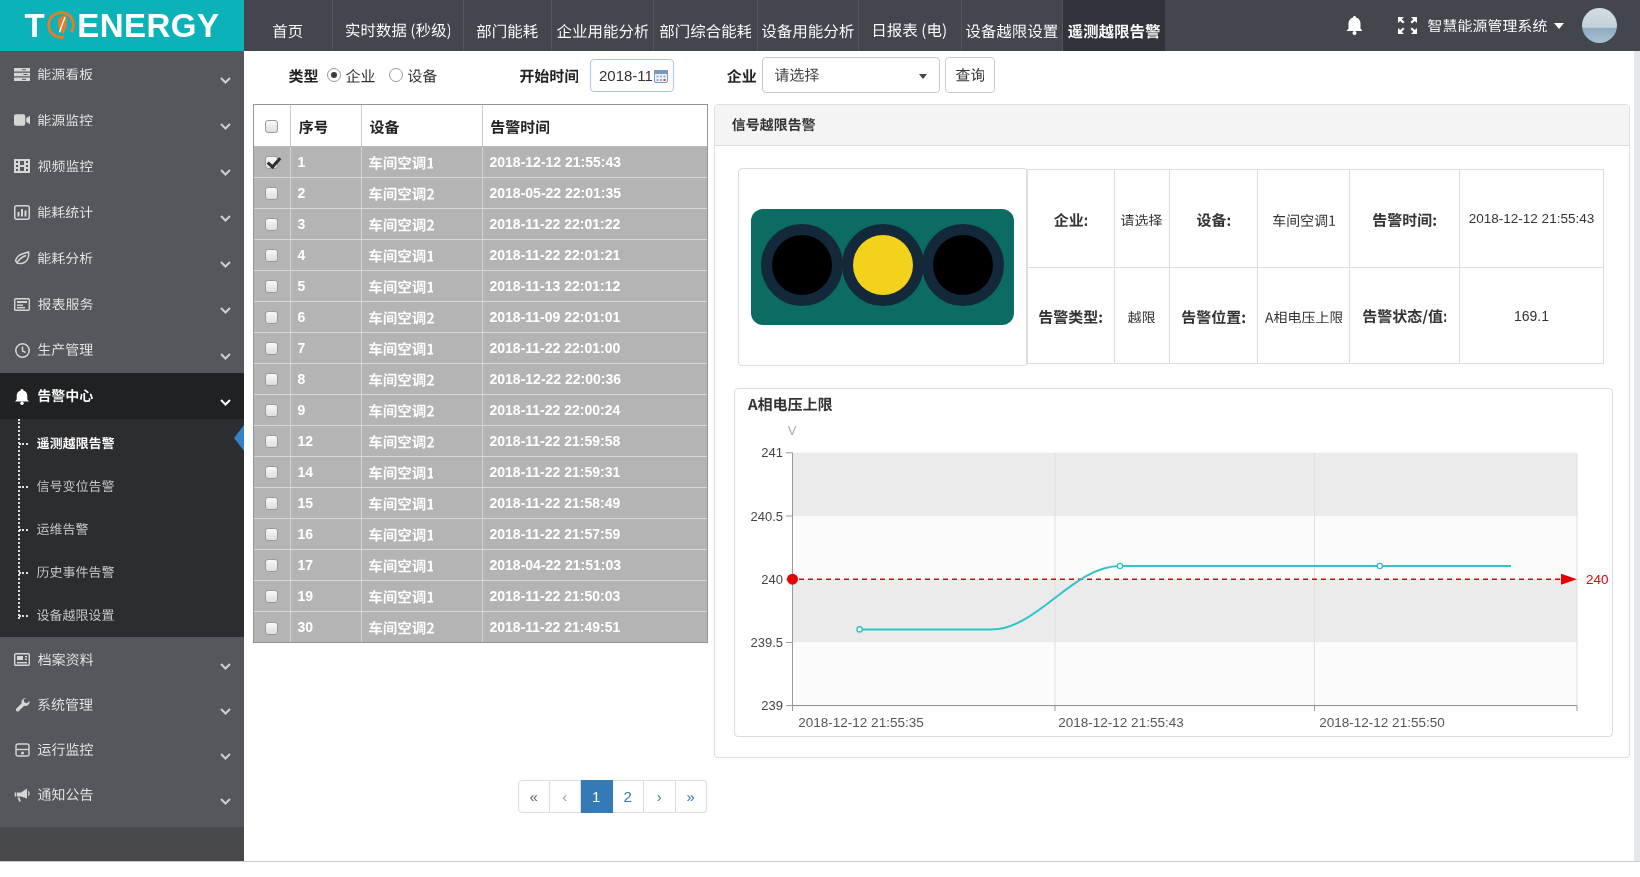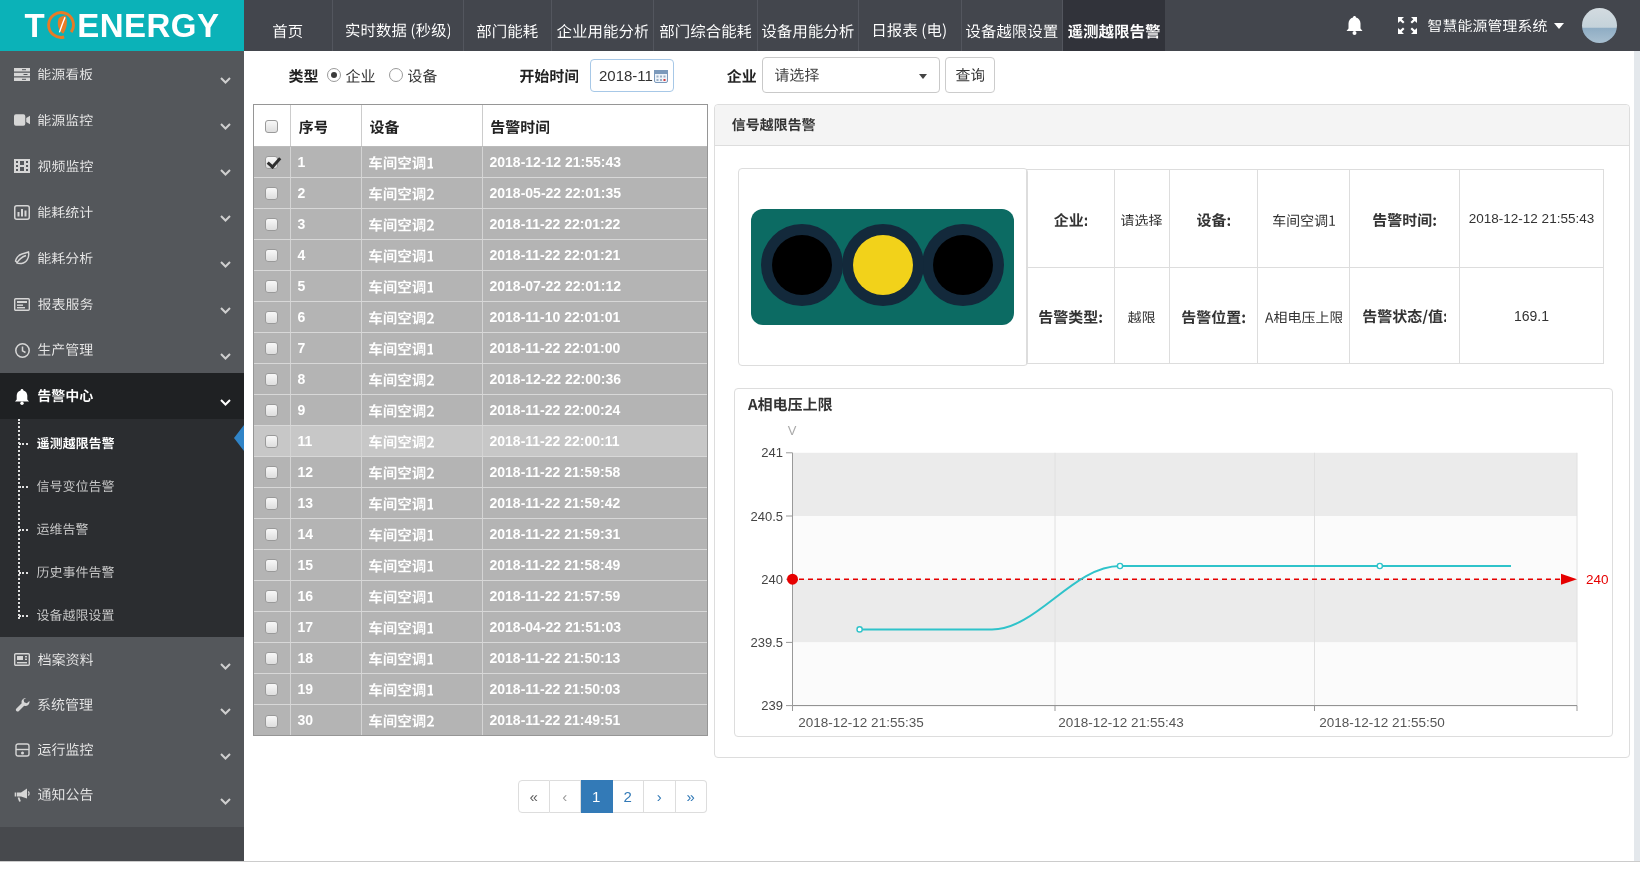--- a/index.html
+++ b/index.html
@@ -476,29 +476,29 @@
               <use href="#tB35" transform="scale(1,-1)"></use>
             </svg></td>
           <td>2018-11-22 22:01:21</td>
         </tr>
 <tr>
           <td style="text-align:center;padding-left:0;"><span class="cb"></span></td>
           <td>5</td>
           <td><svg width="64.95" height="13.76" viewBox="48 -859 4479 949" style="vertical-align:middle;" fill="#fff">
               <use href="#tB35" transform="scale(1,-1)"></use>
             </svg></td>
-          <td>2018-07-22 22:01:12</td>
+          <td>2018-11-13 22:01:12</td>
         </tr>
 <tr>
           <td style="text-align:center;padding-left:0;"><span class="cb"></span></td>
           <td>6</td>
           <td><svg width="65.12" height="13.76" viewBox="48 -859 4491 949" style="vertical-align:middle;" fill="#fff">
               <use href="#tB36" transform="scale(1,-1)"></use>
             </svg></td>
-          <td>2018-11-10 22:01:01</td>
+          <td>2018-11-09 22:01:01</td>
         </tr>
 <tr>
           <td style="text-align:center;padding-left:0;"><span class="cb"></span></td>
           <td>7</td>
           <td><svg width="64.95" height="13.76" viewBox="48 -859 4479 949" style="vertical-align:middle;" fill="#fff">
               <use href="#tB35" transform="scale(1,-1)"></use>
             </svg></td>
           <td>2018-11-22 22:01:00</td>
         </tr>
 <tr>
@@ -510,46 +510,30 @@
           <td>2018-12-22 22:00:36</td>
         </tr>
 <tr>
           <td style="text-align:center;padding-left:0;"><span class="cb"></span></td>
           <td>9</td>
           <td><svg width="65.12" height="13.76" viewBox="48 -859 4491 949" style="vertical-align:middle;" fill="#fff">
               <use href="#tB36" transform="scale(1,-1)"></use>
             </svg></td>
           <td>2018-11-22 22:00:24</td>
         </tr>
-<tr class="lite">
-          <td style="text-align:center;padding-left:0;"><span class="cb"></span></td>
-          <td>11</td>
-          <td><svg width="65.12" height="13.76" viewBox="48 -859 4491 949" style="vertical-align:middle;" fill="#fff">
-              <use href="#tB36" transform="scale(1,-1)"></use>
-            </svg></td>
-          <td>2018-11-22 22:00:11</td>
-        </tr>
 <tr>
           <td style="text-align:center;padding-left:0;"><span class="cb"></span></td>
           <td>12</td>
           <td><svg width="65.12" height="13.76" viewBox="48 -859 4491 949" style="vertical-align:middle;" fill="#fff">
               <use href="#tB36" transform="scale(1,-1)"></use>
             </svg></td>
           <td>2018-11-22 21:59:58</td>
         </tr>
 <tr>
           <td style="text-align:center;padding-left:0;"><span class="cb"></span></td>
-          <td>13</td>
-          <td><svg width="64.95" height="13.76" viewBox="48 -859 4479 949" style="vertical-align:middle;" fill="#fff">
-              <use href="#tB35" transform="scale(1,-1)"></use>
-            </svg></td>
-          <td>2018-11-22 21:59:42</td>
-        </tr>
-<tr>
-          <td style="text-align:center;padding-left:0;"><span class="cb"></span></td>
           <td>14</td>
           <td><svg width="64.95" height="13.76" viewBox="48 -859 4479 949" style="vertical-align:middle;" fill="#fff">
               <use href="#tB35" transform="scale(1,-1)"></use>
             </svg></td>
           <td>2018-11-22 21:59:31</td>
         </tr>
 <tr>
           <td style="text-align:center;padding-left:0;"><span class="cb"></span></td>
           <td>15</td>
           <td><svg width="64.95" height="13.76" viewBox="48 -859 4479 949" style="vertical-align:middle;" fill="#fff">
@@ -565,28 +549,20 @@
             </svg></td>
           <td>2018-11-22 21:57:59</td>
         </tr>
 <tr>
           <td style="text-align:center;padding-left:0;"><span class="cb"></span></td>
           <td>17</td>
           <td><svg width="64.95" height="13.76" viewBox="48 -859 4479 949" style="vertical-align:middle;" fill="#fff">
               <use href="#tB35" transform="scale(1,-1)"></use>
             </svg></td>
           <td>2018-04-22 21:51:03</td>
-        </tr>
-<tr>
-          <td style="text-align:center;padding-left:0;"><span class="cb"></span></td>
-          <td>18</td>
-          <td><svg width="64.95" height="13.76" viewBox="48 -859 4479 949" style="vertical-align:middle;" fill="#fff">
-              <use href="#tB35" transform="scale(1,-1)"></use>
-            </svg></td>
-          <td>2018-11-22 21:50:13</td>
         </tr>
 <tr>
           <td style="text-align:center;padding-left:0;"><span class="cb"></span></td>
           <td>19</td>
           <td><svg width="64.95" height="13.76" viewBox="48 -859 4479 949" style="vertical-align:middle;" fill="#fff">
               <use href="#tB35" transform="scale(1,-1)"></use>
             </svg></td>
           <td>2018-11-22 21:50:03</td>
         </tr>
 <tr>

